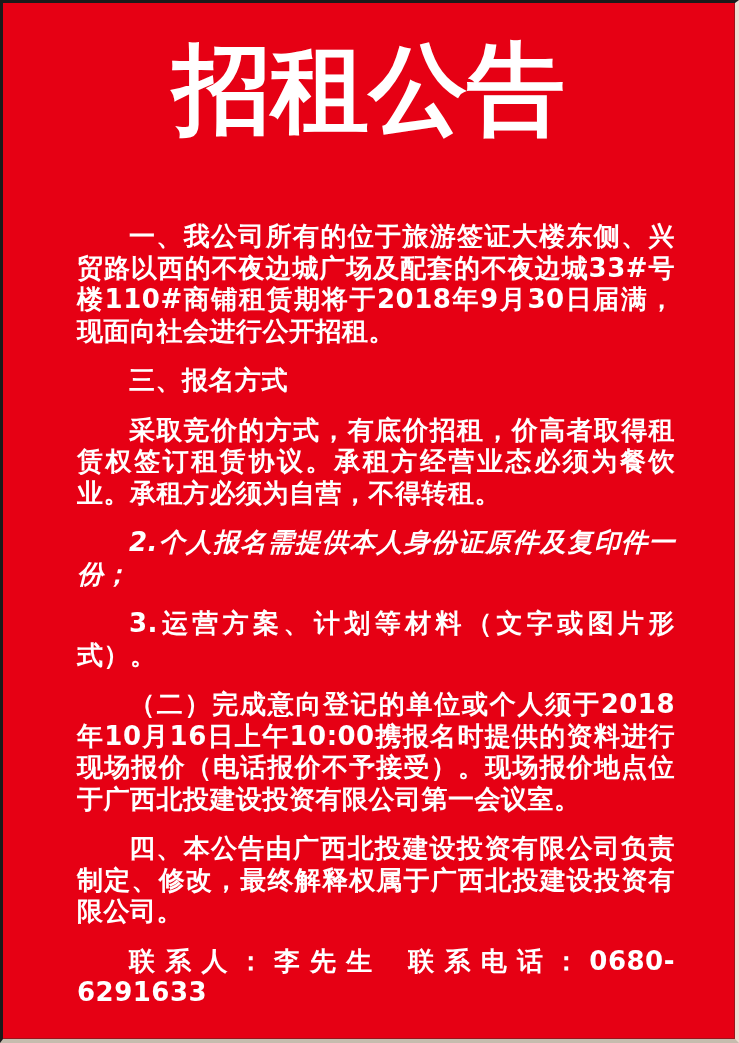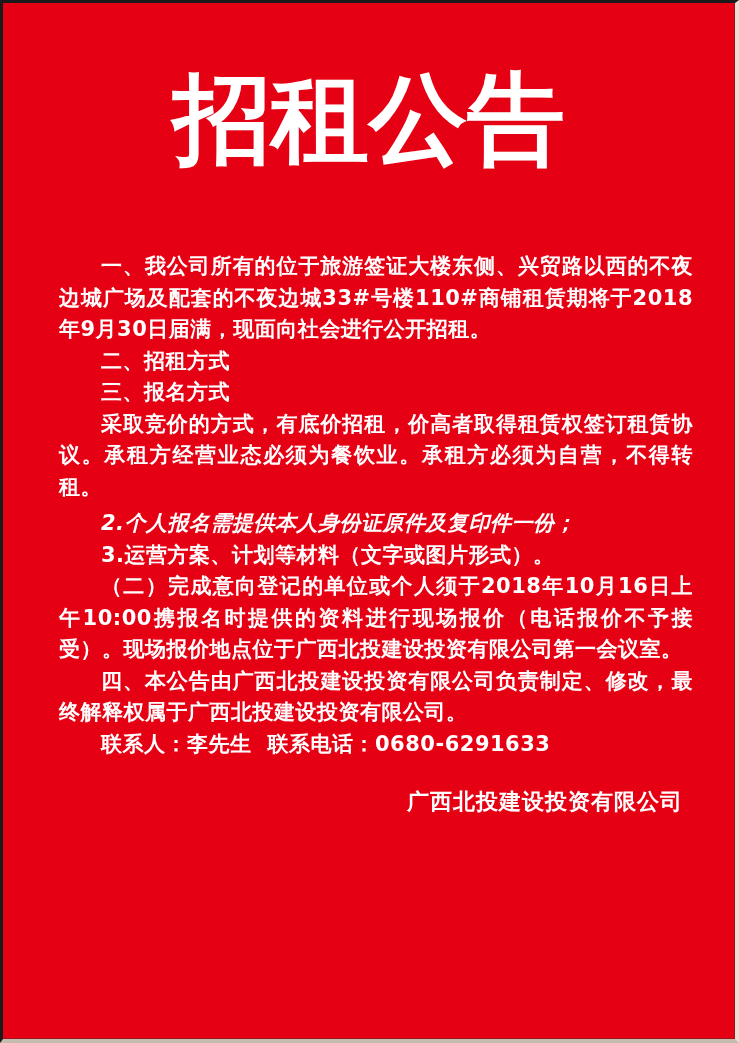--- a/index.html
+++ b/index.html
@@ -17,36 +17,36 @@
     color: #ffffff;
     border-top: 3px solid #1a1a1a;
     border-left: 3px solid #1a1a1a;
     border-right: 4px solid #f0dcd2;
     border-bottom: 4px solid #c6bcae;
     box-shadow: inset -1px 0 0 #9a151c, inset 0 -1px 0 #9a151c;
     overflow: hidden;
   }
   .title {
     margin: 0;
-    padding-top: 50px;
+    padding-top: 20px;
     height: 132px;
     text-align: center;
     font-family: "DejaVu Serif", "Liberation Serif", serif;
     font-weight: bold;
     font-size: 98px;
     line-height: 132px;
     letter-spacing: 0px;
     white-space: nowrap;
   }
   .content {
     margin: 66px 42px 0 56px;
   }
   .content p {
-    margin: 0;
-    font-size: 21px;
+    margin: 18px;
+    font-size: 26px;
     font-weight: bold;
     line-height: 31.5px;
     text-indent: 2em;
     text-align: justify;
     text-justify: inter-ideograph;
     letter-spacing: 0.5px;
   }
   .content p.gap-before {
     margin-top: 5px;
     font-style: italic;
@@ -77,21 +77,20 @@
 </style>
 </head>
 <body>
 
 <div class="poster">
 
   <h1 class="title">招租公告</h1>
 
   <div class="content">
     <p>一、我公司所有的位于旅游签证大楼东侧、兴贸路以西的不夜边城广场及配套的不夜边城33#号楼110#商铺租赁期将于2018年9月30日届满，现面向社会进行公开招租。</p>
-    <p>二、招租方式</p>
     <p>三、报名方式</p>
     <p>采取竞价的方式，有底价招租，价高者取得租赁权签订租赁协议。承租方经营业态必须为餐饮业。承租方必须为自营，不得转租。</p>
     <p class="gap-before">2.个人报名需提供本人身份证原件及复印件一份；</p>
     <p>3.运营方案、计划等材料（文字或图片形式）。</p>
     <p>（二）完成意向登记的单位或个人须于2018年10月16日上午10:00携报名时提供的资料进行现场报价（电话报价不予接受）。现场报价地点位于广西北投建设投资有限公司第一会议室。</p>
     <p>四、本公告由广西北投建设投资有限公司负责制定、修改，最终解释权属于广西北投建设投资有限公司。</p>
 
     <p class="contact-line">
       <span>联系人：</span><span>李先生</span><span class="contact-gap"></span><span>联系电话：</span><span>0680-6291633</span>
     </p>

